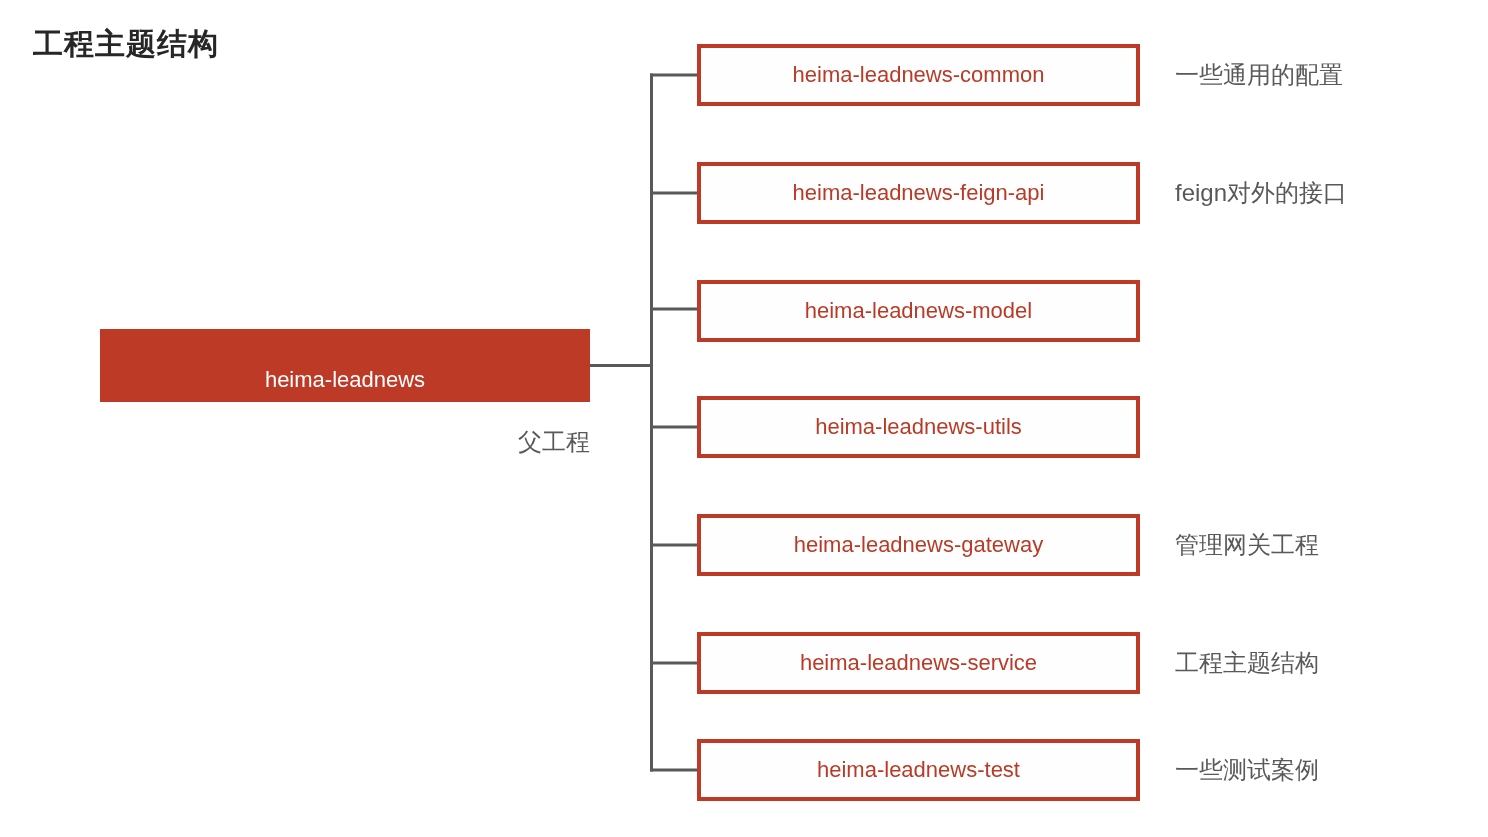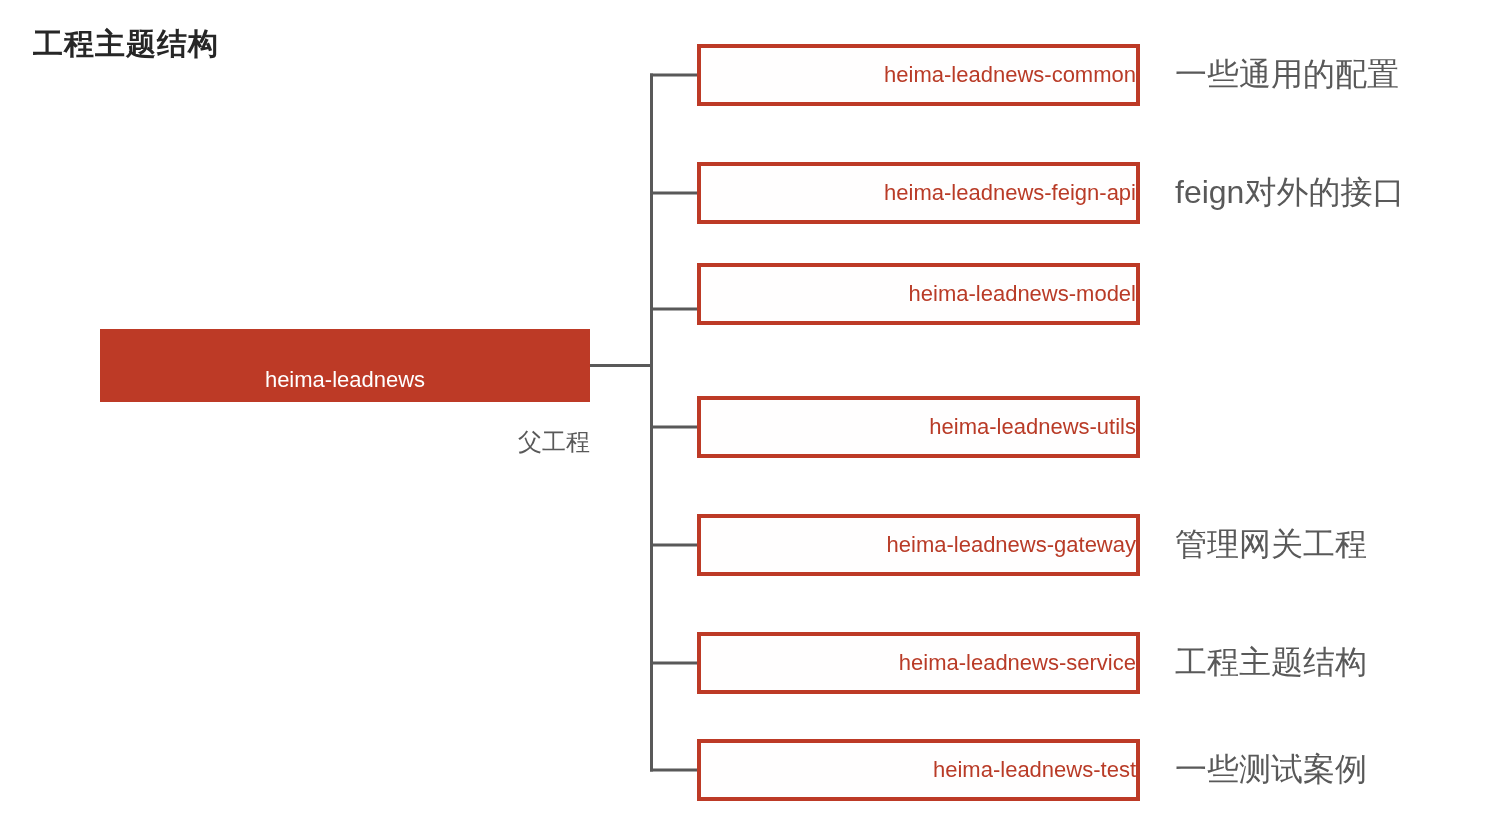--- a/index.html
+++ b/index.html
@@ -34,27 +34,27 @@
   .root-caption{
     position:absolute;left:100px;width:490px;
     text-align:right;color:var(--muted);font-size:24px;line-height:30px;
   }
   .root-caption.line1{top:427px;}
   .root-caption.line2{top:474px;}
   .module-row{position:absolute;left:697px;height:62px;width:791px;}
   .module-box{
     position:absolute;left:0;top:0;width:443px;height:62px;
     background:#fffefe;border:4px solid var(--accent);
-    display:flex;align-items:center;justify-content:flex-end;
+    display:flex;align-items:center;justify-content:center;
   }
   .module-name{color:var(--accent-text);font-size:22px;}
   .module-note{
     position:absolute;left:478px;top:0;height:62px;
     display:flex;align-items:center;
-    color:var(--muted);font-size:32px;white-space:nowrap;
+    color:var(--muted);font-size:24px;white-space:nowrap;
   }
 </style>
 </head>
 <body>
 
 <div class="canvas">
 
   <div class="page-title">工程主题结构</div>
 
   <svg class="connectors" width="1488" height="837" viewBox="0 0 1488 837" aria-hidden="true">
@@ -81,21 +81,21 @@
     <div class="module-note">一些通用的配置</div>
   </div>
 
   <div class="module-row" style="top:162px">
     <div class="module-box">
       <span class="module-name">heima-leadnews-feign-api</span>
     </div>
     <div class="module-note">feign对外的接口</div>
   </div>
 
-  <div class="module-row" style="top:263px">
+  <div class="module-row" style="top:280px">
     <div class="module-box">
       <span class="module-name">heima-leadnews-model</span>
     </div>
   </div>
 
   <div class="module-row" style="top:396px">
     <div class="module-box">
       <span class="module-name">heima-leadnews-utils</span>
     </div>
   </div>

